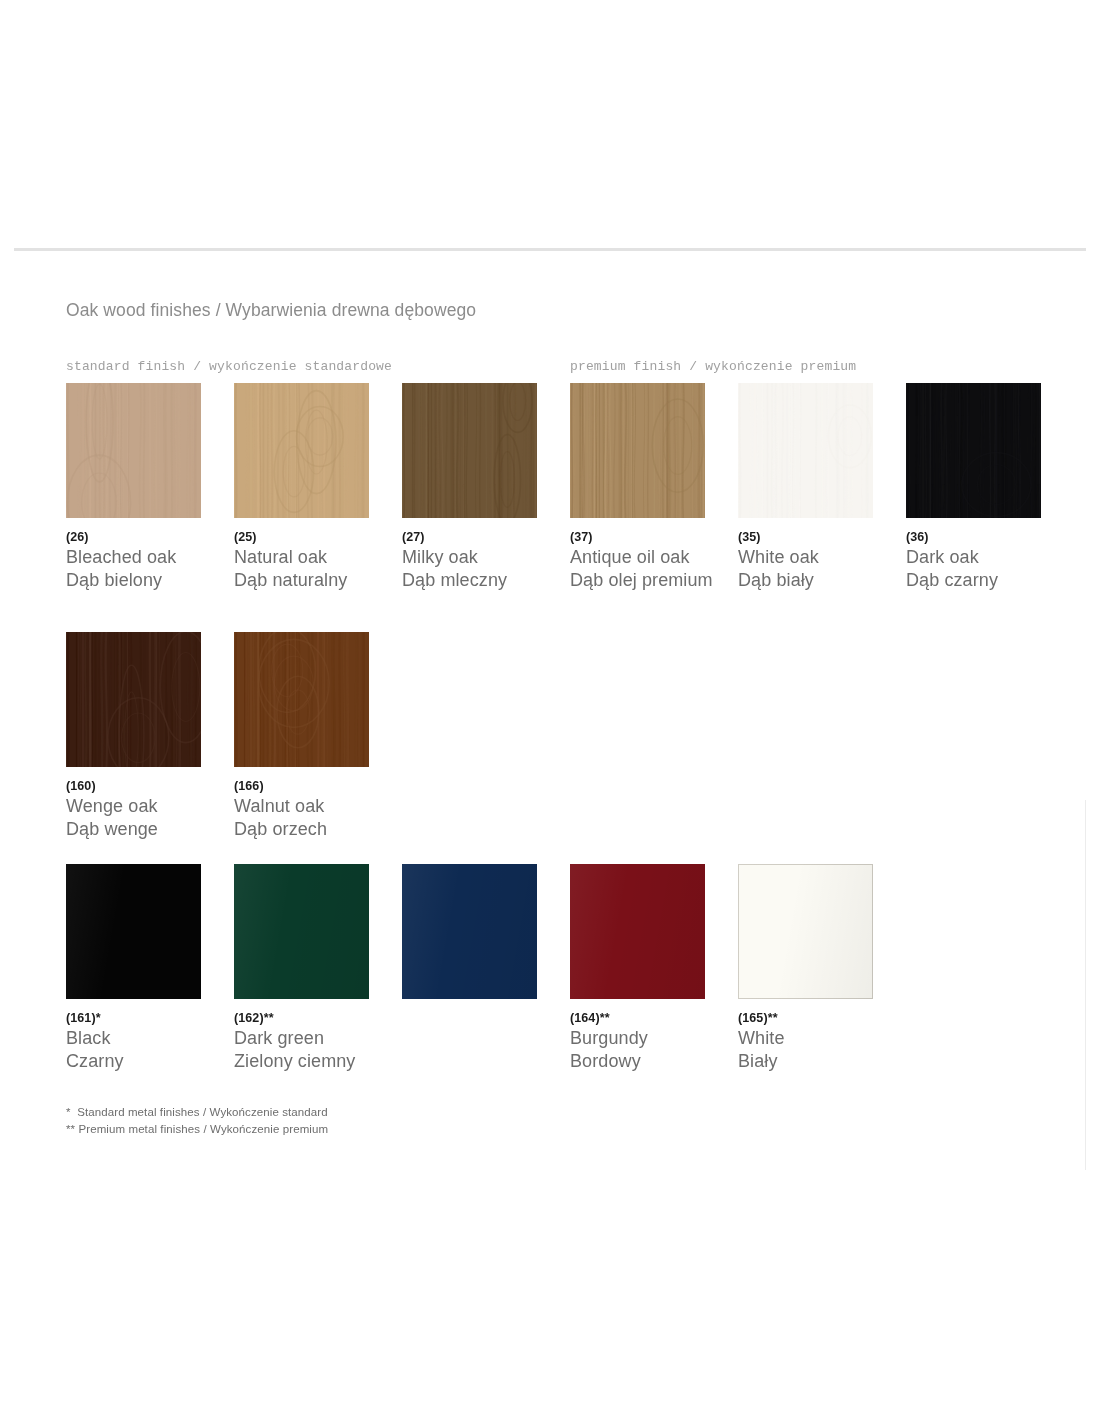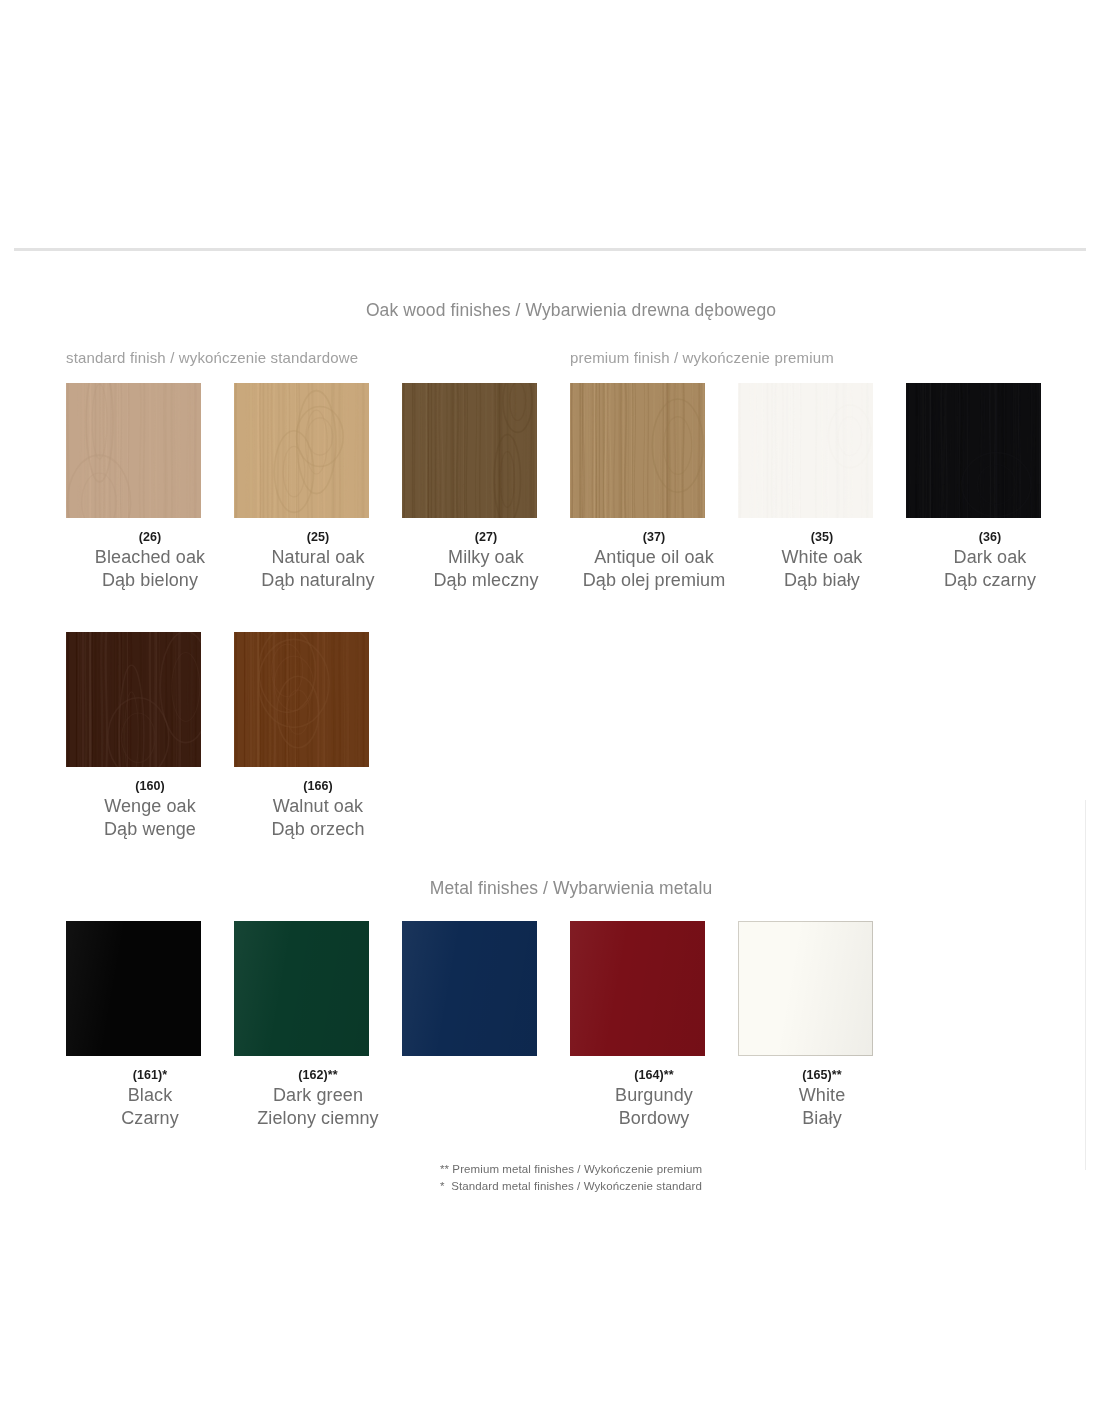--- a/index.html
+++ b/index.html
@@ -11,21 +11,20 @@
     width: 1100px;
     height: 1422px;
     position: relative;
     font-family: "Liberation Sans", sans-serif;
     -webkit-font-smoothing: antialiased;
   }
   .page {
     position: absolute;
     inset: 0;
     overflow: hidden;
-    text-align: center;
   }
 
   
   .top-rule {
     position: absolute;
     left: 14px;
     top: 248px;
     width: 1072px;
     height: 3px;
     background: #e2e2e2;
@@ -57,25 +56,26 @@
     line-height: 1.2;
   }
 
   .sub-labels {
     position: relative;
     height: 20px;
     margin-top: 24px;
   }
   .sub-label {
     position: absolute;
-    top: 4px;
-    font-size: 15px;
+    top: 14px;
+    font-size: 13px;
     color: #a0a0a0;
     letter-spacing: 0.15px;
     white-space: nowrap;
+    font-family: Liberation Mono, monospace;
   }
   .sub-label.left  { left: 0; }
   .sub-label.right { left: 504px; }
 
   
   .swatch-row {
     display: flex;
     gap: 0;
     margin-top: 18px;
   }
@@ -763,21 +763,20 @@
               </svg></div>
           </div>
           <div class="labels">
             <div class="code">(166)</div>
             <div class="name-en">Walnut oak</div>
             <div class="name-pl">Dąb orzech</div>
           </div>
         </div>
       </div>
 
-    <h2 class="section-title metal-title">Metal finishes / Wybarwienia metalu</h2>
 
     <div class="swatch-row" id="metal-row" style="margin-top:22px;">
         <div class="swatch-cell">
           <div class="metal-swatch" style="background: rgb(5, 5, 5);">
             <div class="metal-sheen" style="background: linear-gradient(100deg, rgba(255, 255, 255, 0.05) 0%, rgba(255, 255, 255, 0) 38%, rgba(0, 0, 0, 0.05) 100%);"></div>
           </div>
           <div class="labels">
             <div class="code">(161)*</div>
             <div class="name-en">Black</div>
             <div class="name-pl">Czarny</div>
@@ -814,18 +813,18 @@
           </div>
           <div class="labels">
             <div class="code">(165)**</div>
             <div class="name-en">White</div>
             <div class="name-pl">Biały</div>
           </div>
         </div>
       </div>
 
     <div class="footnotes" id="footnotes">
+        <div class="footnote">*  Standard metal finishes / Wykończenie standard</div>
         <div class="footnote">** Premium metal finishes / Wykończenie premium</div>
-        <div class="footnote">*  Standard metal finishes / Wykończenie standard</div>
       </div>
 
   </div>
 </div>
 
 </body></html>

